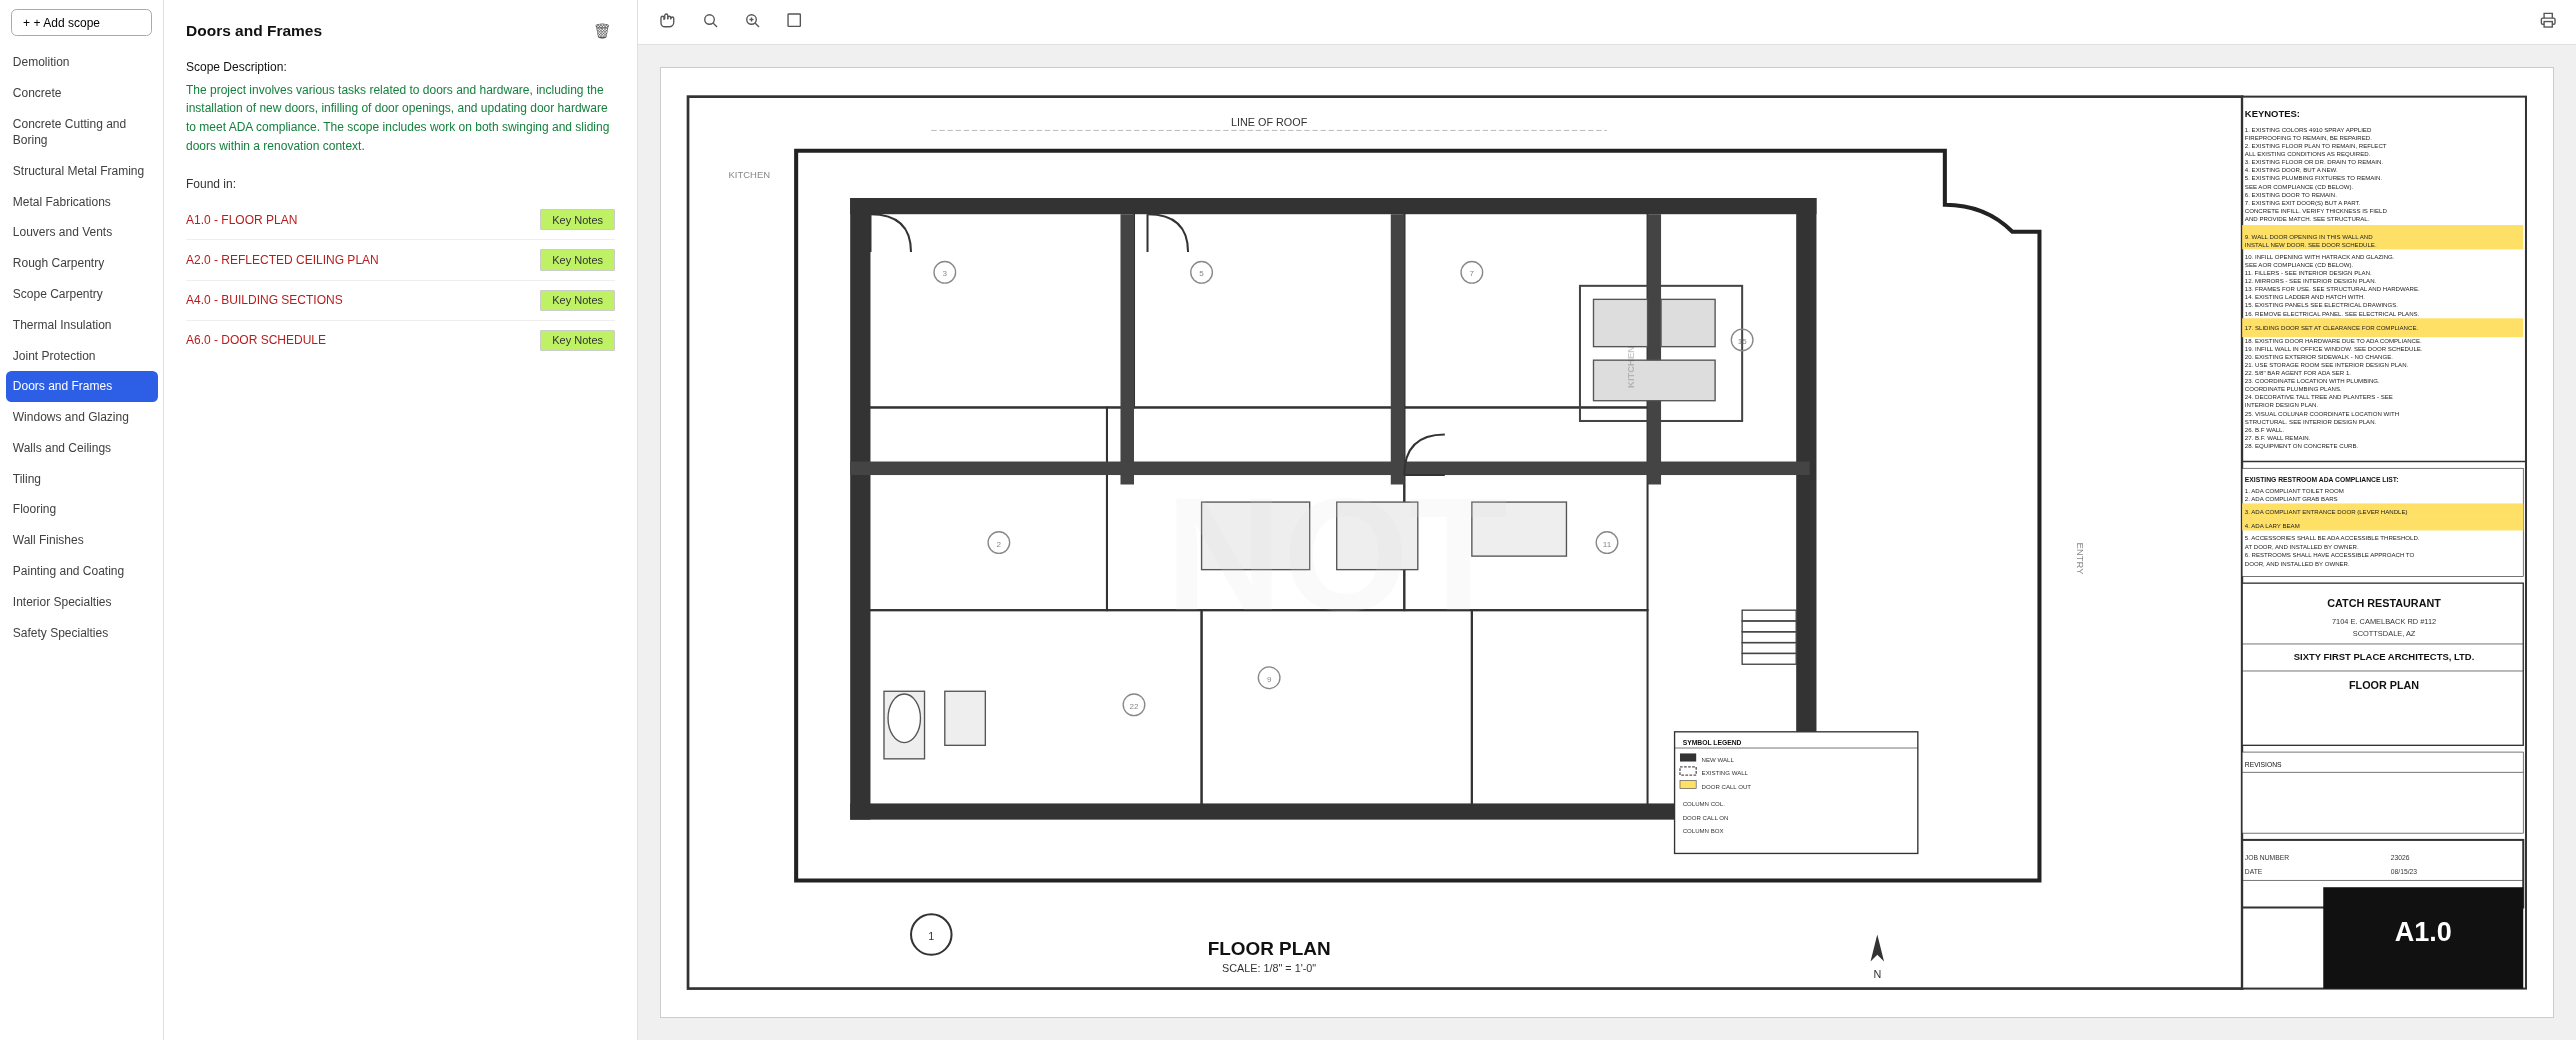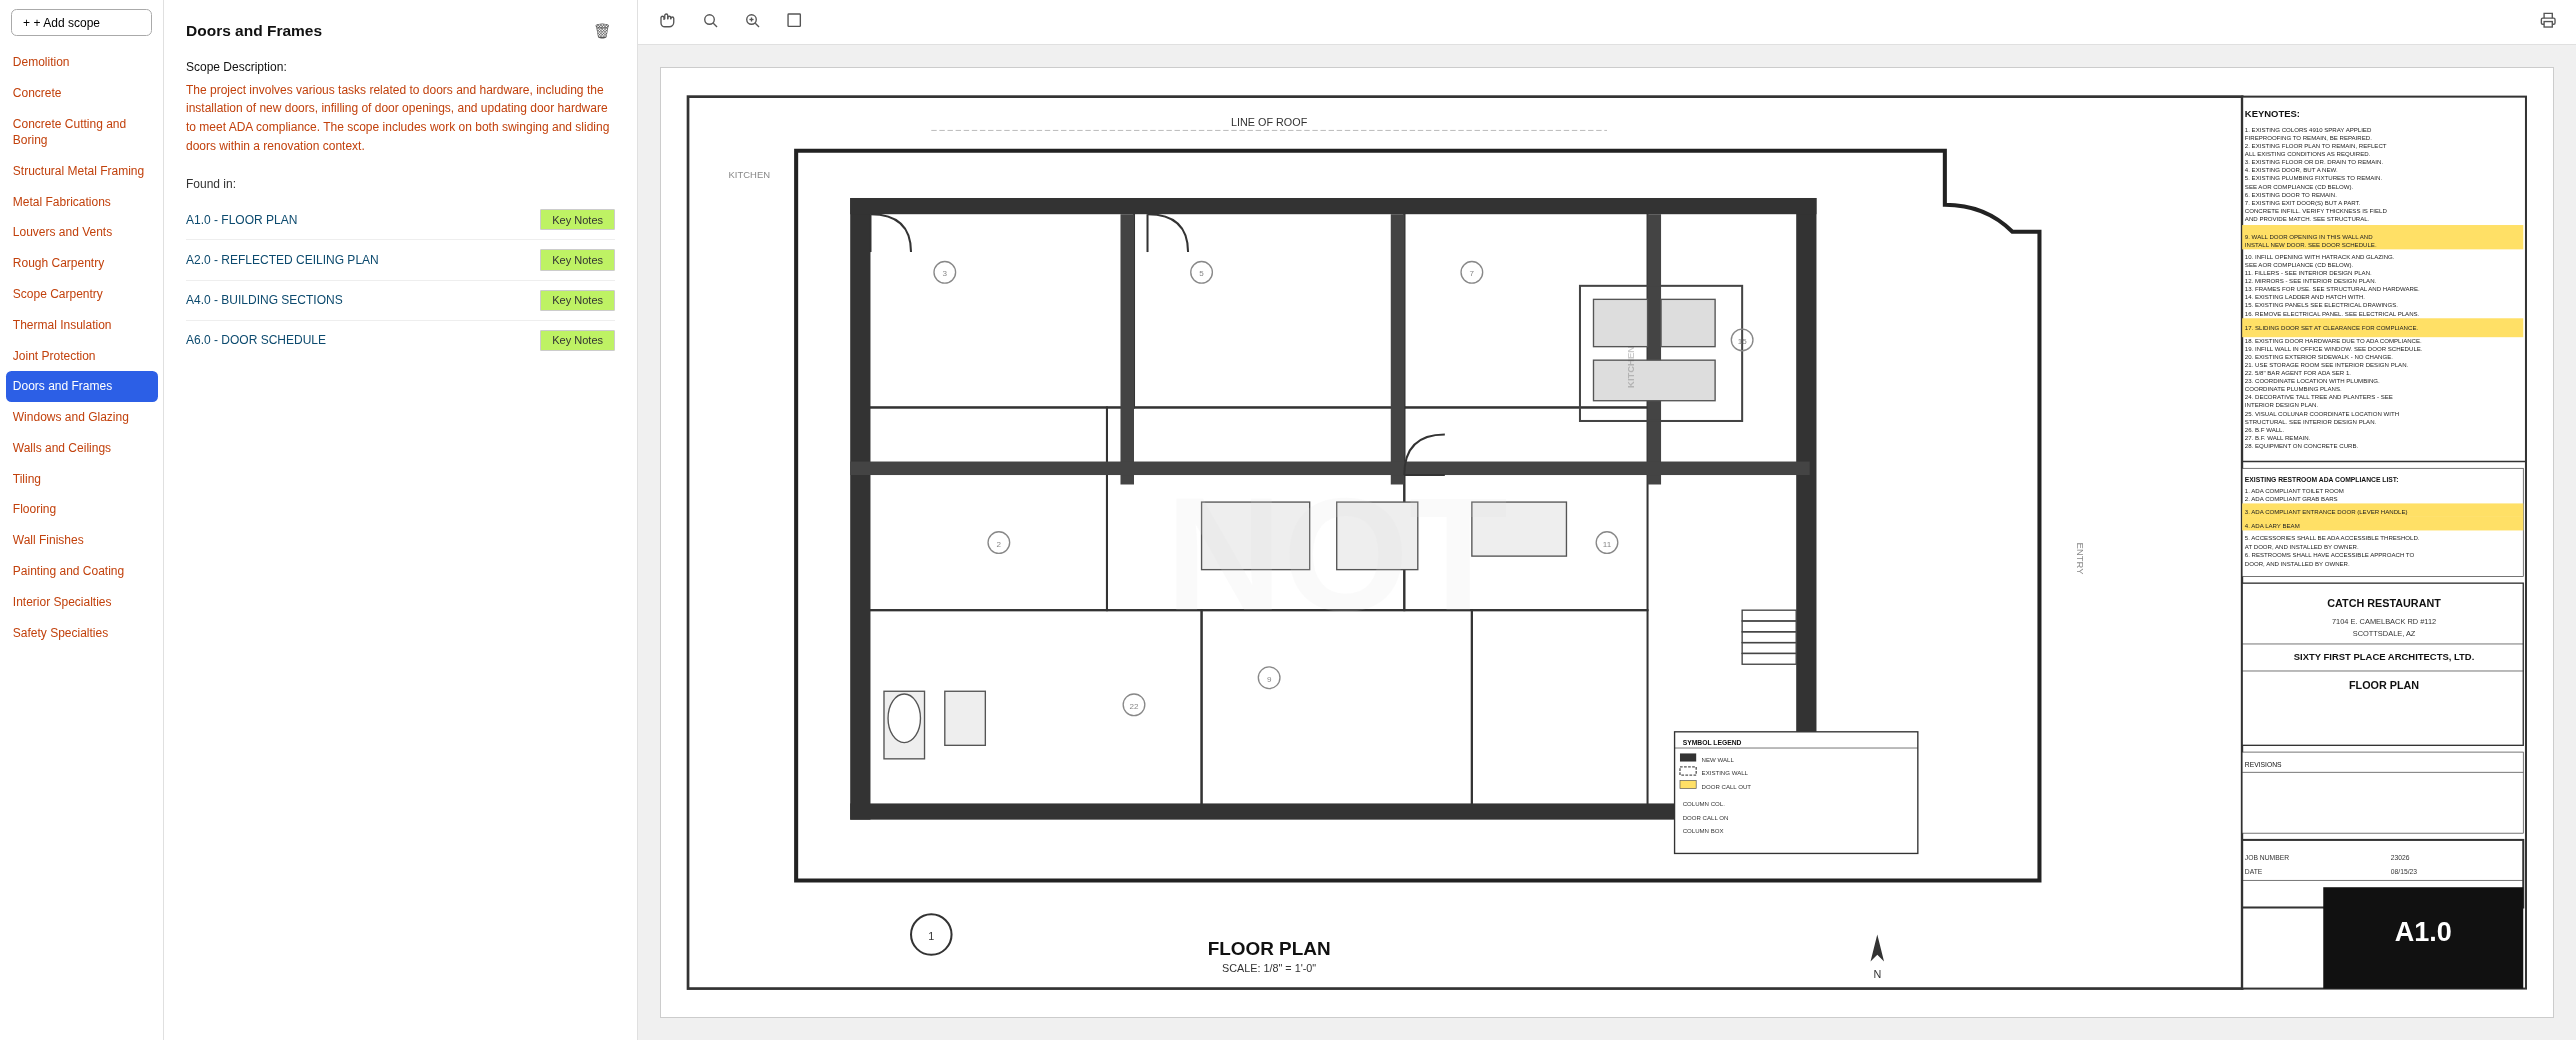--- a/index.html
+++ b/index.html
@@ -24,21 +24,21 @@
       background: #fff;
       cursor: pointer;
       font-size: 12px;
       display: flex;
       align-items: center;
       gap: 3.6px;
     }
     .sidebar-item {
       padding: 7.3px 12.8px;
       cursor: pointer;
-      color: #c2410c;
+      color: #404040;
       font-size: 12px;
       line-height: 1.35;
       border-radius: 0;
     }
     .sidebar-item.active {
       background: #2c5fe6;
       color: #fff;
       border-radius: 5.5px;
       margin: 0 5.5px;
       padding: 7.3px 7.3px;
@@ -75,40 +75,40 @@
       padding: 3.6px;
     }
     .section-label {
       font-weight: 400;
       font-size: 12px;
       margin-bottom: 7.3px;
       color: #111;
     }
     .scope-description {
       font-size: 12px;
-      color: #c2410c;
+      color: #15803d;
       line-height: 1.55;
       margin-bottom: 22px;
     }
     .found-in-label {
       font-size: 12px;
       color: #333;
       margin-bottom: 9px;
     }
     .found-item {
       display: flex;
       align-items: center;
       justify-content: space-between;
       padding: 9px 0;
       border-bottom: 0.9px solid #eee;
     }
     .found-item:last-child { border-bottom: none; }
     .found-item-name {
       font-size: 12px;
-      color: #0c4a6e;
+      color: #b91c1c;
     }
     .key-notes-btn {
       padding: 3.6px 11px;
       border: 0.9px solid #ccc;
       border-radius: 1px;
       background: #bef264;
       cursor: pointer;
       font-size: 11px;
       color: #333;
     }

